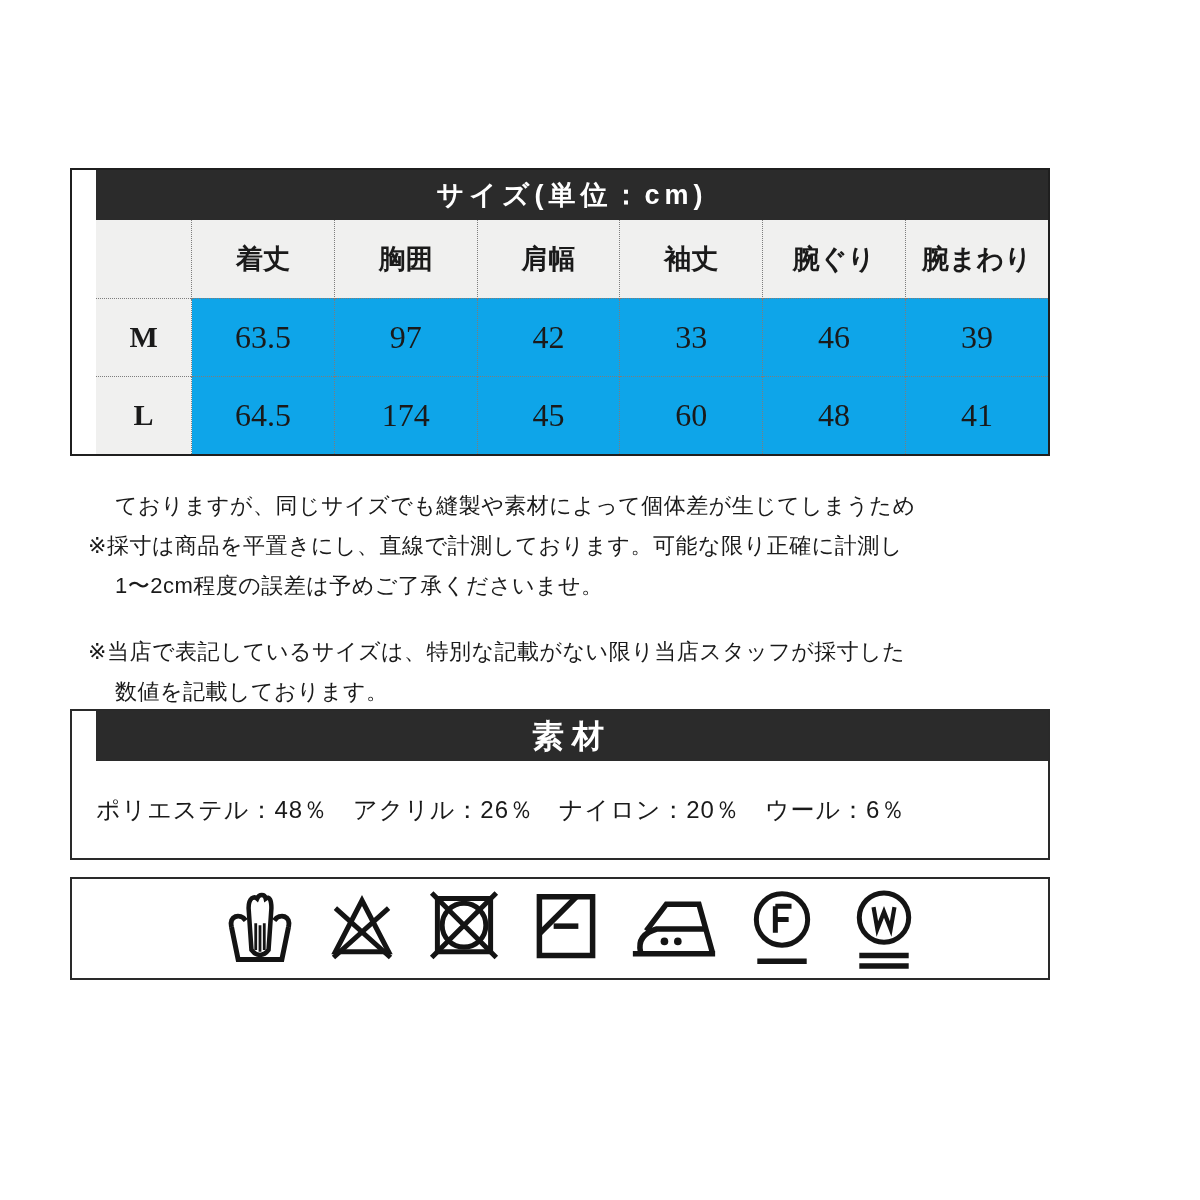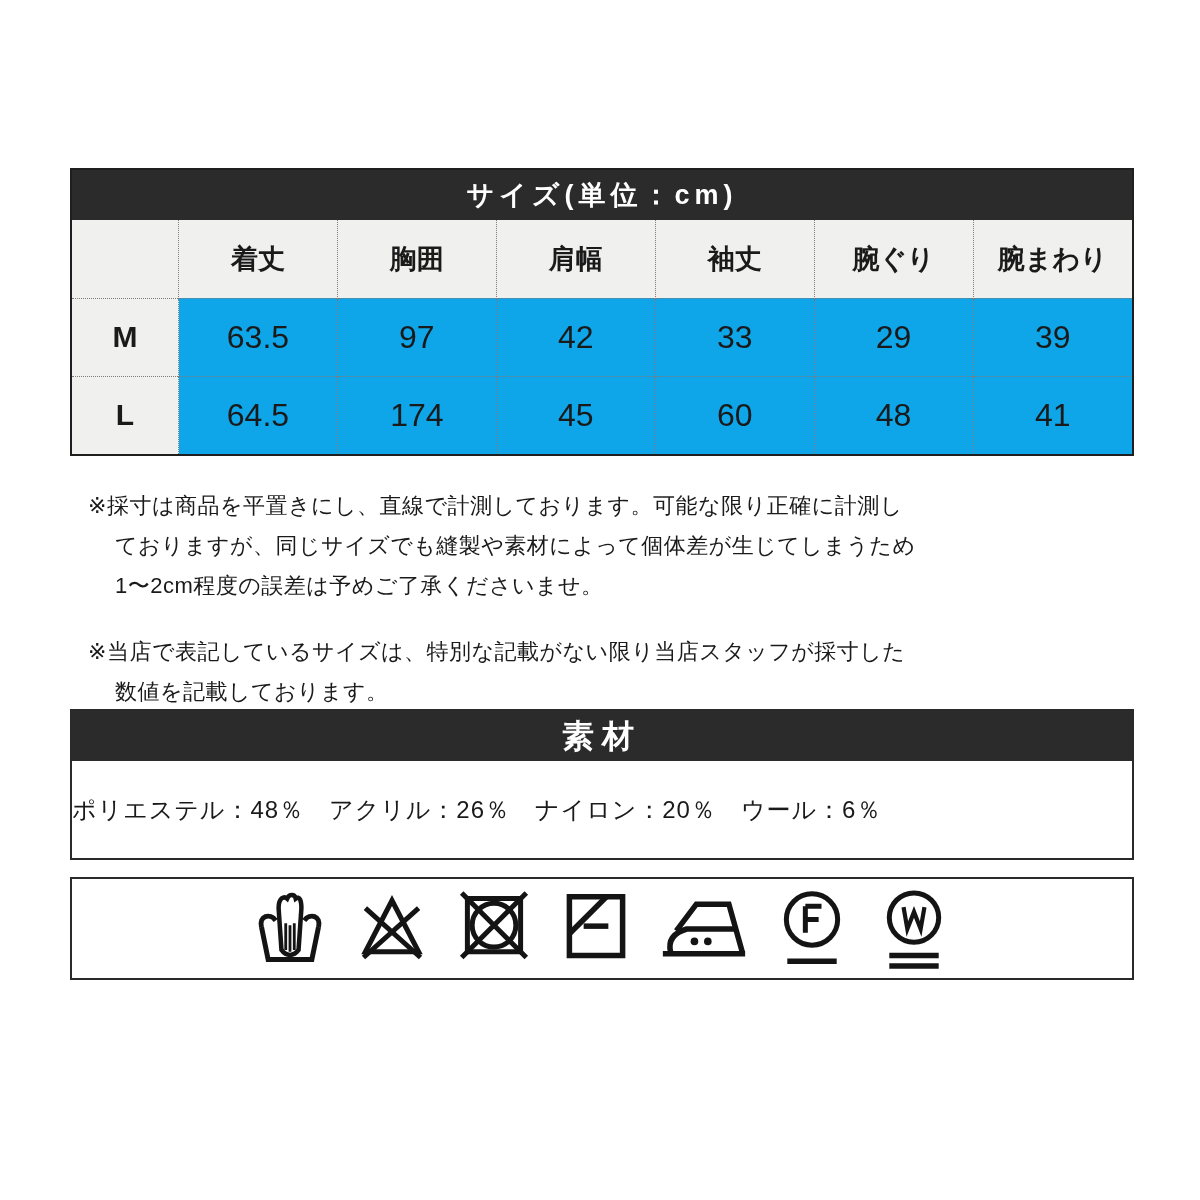--- a/index.html
+++ b/index.html
@@ -1,31 +1,31 @@
 <!DOCTYPE html>
 <html><head>
 <meta charset="utf-8">
 <style>
   html,body{margin:0;padding:0;background:#fff;}
   .page{
     position:relative;width:1200px;height:1200px;background:#ffffff;overflow:hidden;
     font-family:"Liberation Sans","DejaVu Sans",sans-serif;color:#1a1a1a;
   }
   .box{
-    position:absolute;left:70px;width:1064px;box-sizing:border-box;
-    border:2px solid #1f1f1f;background:#fff;
+    position:absolute;left:70px;width:980px;box-sizing:border-box;
+    border:2px solid #1f1f1f;background:#fff;padding-left:24px;
   }
   .bar{
     background:#2b2b2b;color:#fff;text-align:center;
     font-weight:700;
   }
   
   .size-box{top:168px;}
   .size-box .bar{height:50px;line-height:50px;font-size:27px;letter-spacing:5px;}
-  table.size{border-collapse:collapse;width:100%;table-layout:fixed;}
+  table.size{border-collapse:collapse;width:100%;table-layout:fixed;font-family:Liberation Serif, serif;}
   table.size tr{height:78px;}
   table.size th,table.size td{
     text-align:center;vertical-align:middle;padding:0;
     border-left:1px dotted #7d7d7d;
   }
   table.size th:first-child,table.size td:first-child{border-left:none;width:10%;}
   table.size tr.datarow th,table.size tr.datarow td{border-top:1px dotted #7d7d7d;}
   table.size tr.head th{background:#f0f0ef;font-size:27px;font-weight:700;}
   table.size .rowlabel{background:#f0f0ef;font-size:30px;font-weight:700;}
   table.size td{font-size:32px;font-weight:400;background:#0ea5e9;}
@@ -69,40 +69,40 @@
         <th>袖丈</th>
         <th>腕ぐり</th>
         <th>腕まわり</th>
       </tr>
       <tr class="datarow">
         <th class="rowlabel">M</th>
         <td>63.5</td>
         <td>97</td>
         <td>42</td>
         <td>33</td>
-        <td>29</td>
+        <td>46</td>
         <td>39</td>
       </tr>
       <tr class="datarow">
         <th class="rowlabel">L</th>
         <td>64.5</td>
         <td>174</td>
         <td>45</td>
         <td>60</td>
         <td>48</td>
         <td>41</td>
       </tr>
     </tbody>
       </table>
   </div>
 
   <div class="notes">
     <div class="note">
+      <div class="note-line cont">ておりますが、同じサイズでも縫製や素材によって個体差が生じてしまうため</div>
       <div class="note-line">※採寸は商品を平置きにし、直線で計測しております。可能な限り正確に計測し</div>
-      <div class="note-line cont">ておりますが、同じサイズでも縫製や素材によって個体差が生じてしまうため</div>
       <div class="note-line cont">1〜2cm程度の誤差は予めご了承くださいませ。</div>
     </div>
     <div class="note">
       <div class="note-line">※当店で表記しているサイズは、特別な記載がない限り当店スタッフが採寸した</div>
       <div class="note-line cont">数値を記載しております。</div>
     </div>
   </div>
 
   <div class="box material-box">
     <div class="bar">

